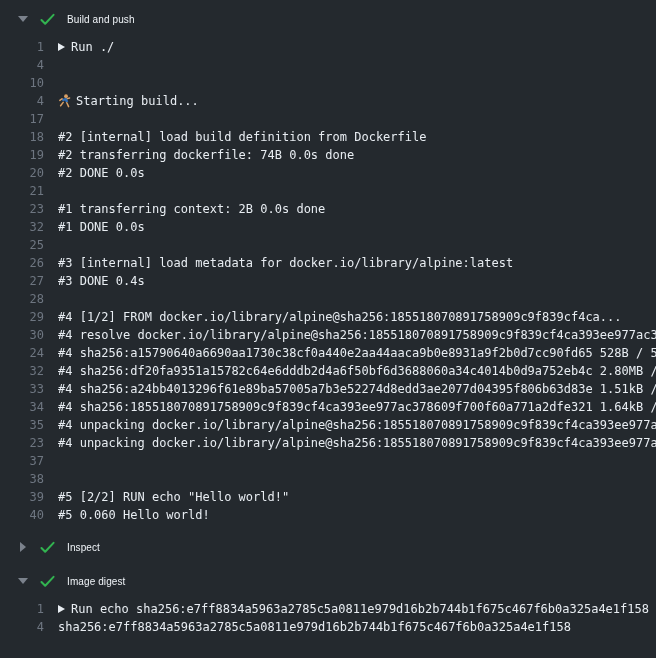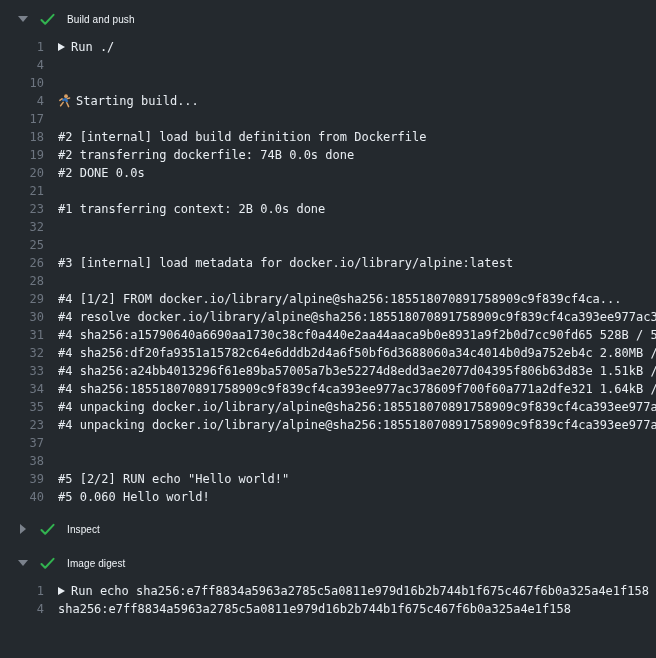--- a/index.html
+++ b/index.html
@@ -64,27 +64,28 @@
                 <circle cx="8" cy="2.2" r="1.9" fill="#d9a066"></circle>
                 <path d="M4.2 6.2 L8 5.2 L9 8.2" stroke="#2f6fba" stroke-width="2.4" fill="none" stroke-linejoin="round"></path>
                 <path d="M5.2 8.4 L2.6 11.8 M8.8 8.8 L10.6 12.6 M4 4.8 L1.8 6.4 M9.4 4.6 L11.6 4" stroke="#d9a066" stroke-width="1.5" fill="none" stroke-linecap="round"></path>
               </svg></span><span class="log-text">Starting build...</span></span></div>
         <div class="log-line"><span class="line-num">17</span><span class="line-body command"><span class="log-text">/usr/bin/docker buildx build --tag localhost:5000/name/app:latest --tag localhost:50</span></span></div>
         <div class="log-line"><span class="line-num">18</span><span class="line-body"><span class="log-text">#2 [internal] load build definition from Dockerfile</span></span></div>
         <div class="log-line"><span class="line-num">19</span><span class="line-body"><span class="log-text">#2 transferring dockerfile: 74B 0.0s done</span></span></div>
         <div class="log-line"><span class="line-num">20</span><span class="line-body"><span class="log-text">#2 DONE 0.0s</span></span></div>
         <div class="log-line"><span class="line-num">21</span><span class="line-body"><span class="log-text"></span></span></div>
         <div class="log-line"><span class="line-num">23</span><span class="line-body"><span class="log-text">#1 transferring context: 2B 0.0s done</span></span></div>
-        <div class="log-line"><span class="line-num">32</span></div>
+        <div class="log-line"><span class="line-num">32</span><span class="line-body"><span class="log-text">#1 DONE 0.0s</span></span></div>
         <div class="log-line"><span class="line-num">25</span><span class="line-body"><span class="log-text"></span></span></div>
         <div class="log-line"><span class="line-num">26</span><span class="line-body"><span class="log-text">#3 [internal] load metadata for docker.io/library/alpine:latest</span></span></div>
+        <div class="log-line"><span class="line-num">27</span><span class="line-body"><span class="log-text">#3 DONE 0.4s</span></span></div>
         <div class="log-line"><span class="line-num">28</span><span class="line-body"><span class="log-text"></span></span></div>
         <div class="log-line"><span class="line-num">29</span><span class="line-body"><span class="log-text">#4 [1/2] FROM docker.io/library/alpine@sha256:185518070891758909c9f839cf4ca...</span></span></div>
         <div class="log-line"><span class="line-num">30</span><span class="line-body"><span class="log-text">#4 resolve docker.io/library/alpine@sha256:185518070891758909c9f839cf4ca393ee977ac3</span></span></div>
-        <div class="log-line"><span class="line-num">31</span><span class="line-body"><span class="log-text">#4 sha256:a15790640a6690aa1730c38cf0a440e2aa44aaca9b0e8931a9f2b0d7cc90fd65 528B / 5</span></span></div>
+        <div class="log-line"><span class="line-num">24</span><span class="line-body"><span class="log-text">#4 sha256:a15790640a6690aa1730c38cf0a440e2aa44aaca9b0e8931a9f2b0d7cc90fd65 528B / 5</span></span></div>
         <div class="log-line"><span class="line-num">32</span><span class="line-body"><span class="log-text">#4 sha256:df20fa9351a15782c64e6dddb2d4a6f50bf6d3688060a34c4014b0d9a752eb4c 2.80MB /</span></span></div>
         <div class="log-line"><span class="line-num">33</span><span class="line-body"><span class="log-text">#4 sha256:a24bb4013296f61e89ba57005a7b3e52274d8edd3ae2077d04395f806b63d83e 1.51kB /</span></span></div>
         <div class="log-line"><span class="line-num">34</span><span class="line-body"><span class="log-text">#4 sha256:185518070891758909c9f839cf4ca393ee977ac378609f700f60a771a2dfe321 1.64kB /</span></span></div>
         <div class="log-line"><span class="line-num">35</span><span class="line-body"><span class="log-text">#4 unpacking docker.io/library/alpine@sha256:185518070891758909c9f839cf4ca393ee977a</span></span></div>
         <div class="log-line"><span class="line-num">23</span><span class="line-body"><span class="log-text">#4 unpacking docker.io/library/alpine@sha256:185518070891758909c9f839cf4ca393ee977a</span></span></div>
         <div class="log-line"><span class="line-num">37</span></div>
         <div class="log-line"><span class="line-num">38</span><span class="line-body"><span class="log-text"></span></span></div>
         <div class="log-line"><span class="line-num">39</span><span class="line-body"><span class="log-text">#5 [2/2] RUN echo "Hello world!"</span></span></div>
         <div class="log-line"><span class="line-num">40</span><span class="line-body"><span class="log-text">#5 0.060 Hello world!</span></span></div>
       </div>

